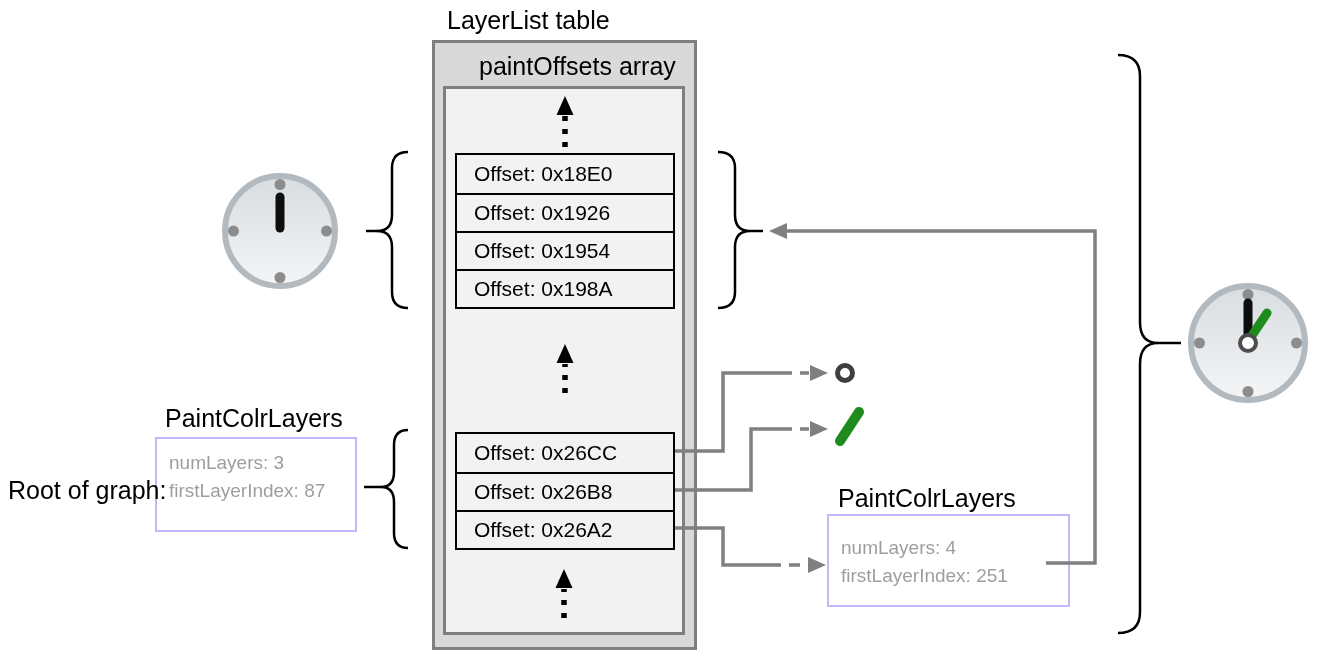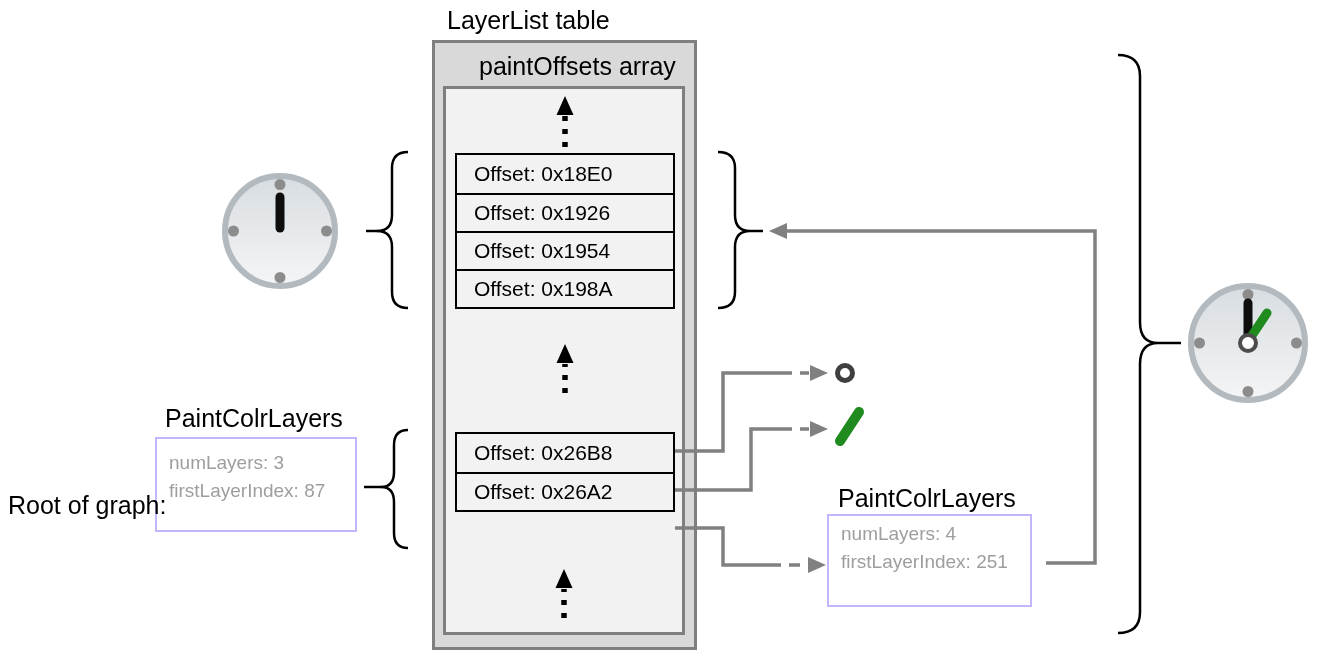--- a/index.html
+++ b/index.html
@@ -48,33 +48,34 @@
   <div class="abs inner-box"></div>
 
   <div class="abs cells" style="top:153px;">
     <div class="cell">Offset: 0x18E0</div>
     <div class="cell">Offset: 0x1926</div>
     <div class="cell">Offset: 0x1954</div>
     <div class="cell">Offset: 0x198A</div>
   </div>
 
   <div class="abs cells" style="top:432px;">
+    <div class="cell">Offset: 0x26CC</div>
     <div class="cell">Offset: 0x26B8</div>
     <div class="cell">Offset: 0x26A2</div>
   </div>
 
   <div class="abs label" style="left:165px; top:404px;">PaintColrLayers</div>
   <div class="abs paint-box" style="left:155px; top:437px; width:202px; height:95px; padding-top:10px;">
     <div class="line">numLayers: 3</div>
     <div class="line">firstLayerIndex: 87</div>
   </div>
-  <div class="abs label" style="left:8px; top:491px;">Root of graph:</div>
+  <div class="abs label" style="left:8px; top:476px;">Root of graph:</div>
 
   <div class="abs label" style="left:838px; top:484px;">PaintColrLayers</div>
-  <div class="abs paint-box" style="left:827px; top:514px; width:205px; height:93px; padding-top:4px;">
+  <div class="abs paint-box" style="left:827px; top:514px; width:243px; height:93px; padding-top:18px;">
     <div class="line">numLayers: 4</div>
     <div class="line">firstLayerIndex: 251</div>
   </div>
 
   <svg class="abs" style="left:220px; top:171px;" width="120" height="120" viewBox="0 0 120 120">
     <defs>
       <linearGradient id="cg1" x1="0" y1="0" x2="0" y2="1">
         <stop offset="0" stop-color="#d8dde1"></stop>
           <stop offset="1" stop-color="#f4f5f6"></stop>
       </linearGradient>

